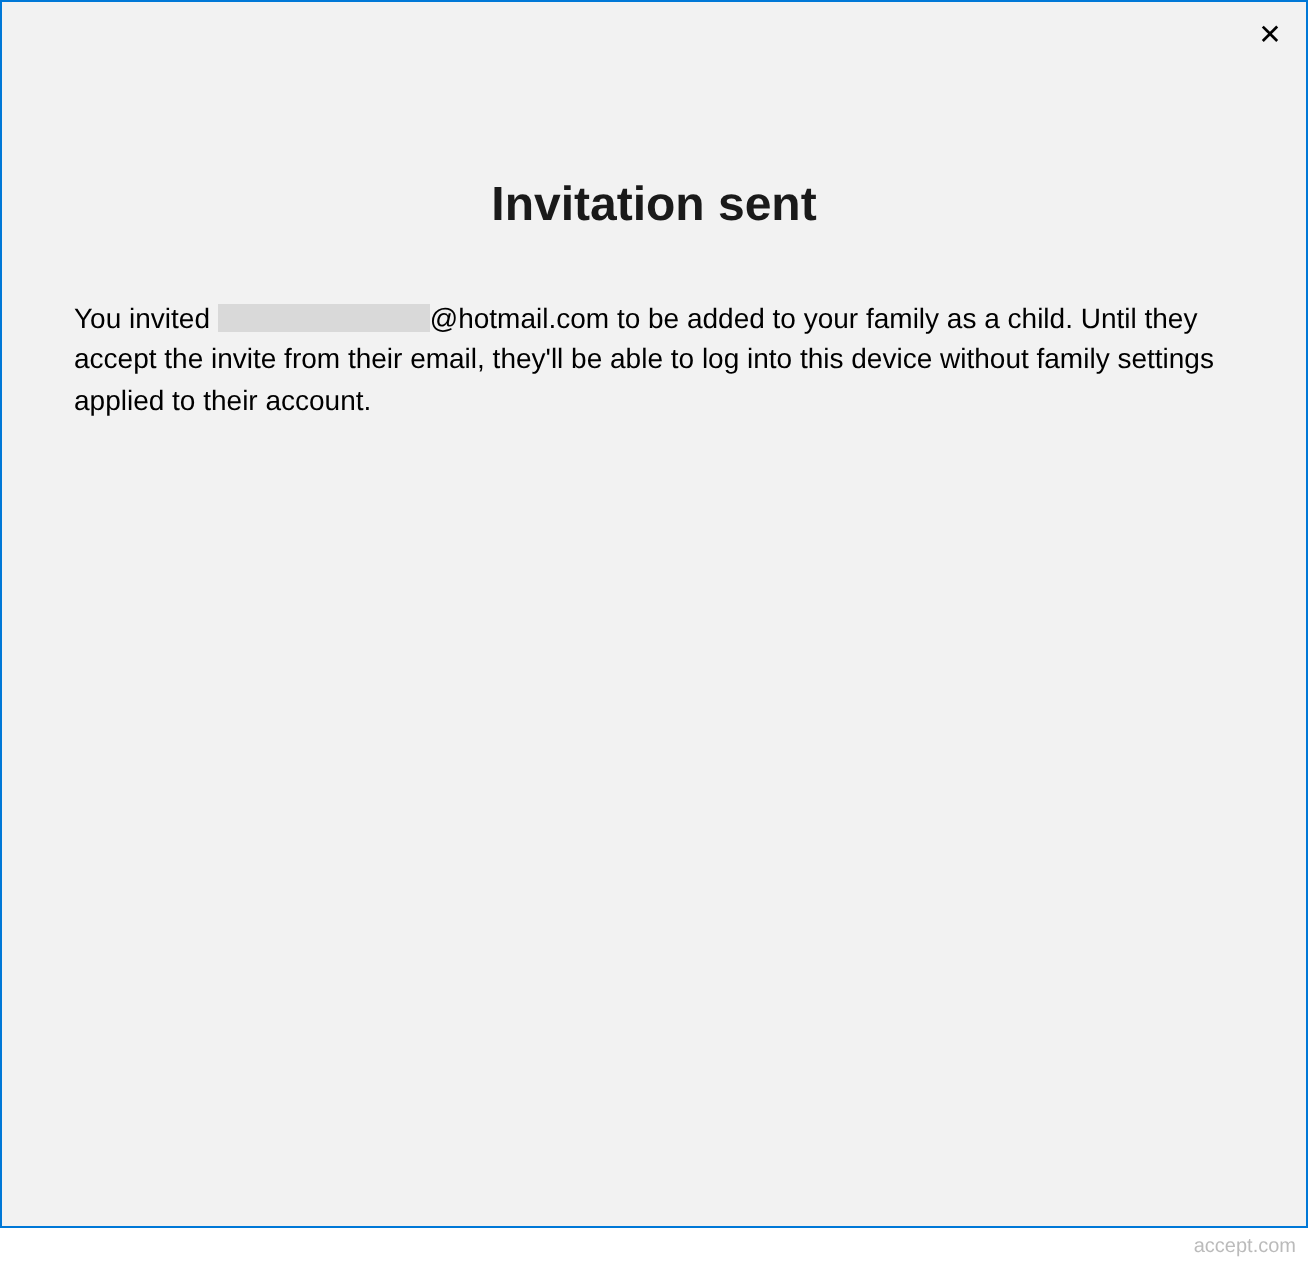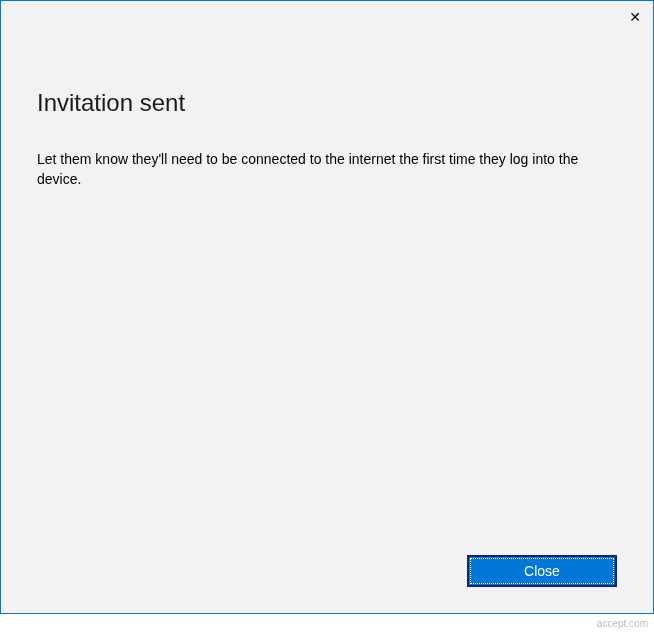--- a/index.html
+++ b/index.html
@@ -36,23 +36,24 @@
       text-align: center;
       line-height: 20px;
       color: #000;
       cursor: pointer;
     }
     .content {
       padding: 58px 36px 0 36px;
     }
     .heading {
       font-size: 24px;
-      font-weight: 400;
+      font-weight: 700;
       color: #1a1a1a;
       margin-bottom: 32px;
+      text-align: center;
     }
     .paragraph {
       font-size: 14px;
       color: #000;
       line-height: 1.45;
       margin-bottom: 20px;
     }
     .redacted {
       display: inline-block;
       width: 106px;
@@ -90,19 +91,18 @@
   </style>
 </head>
 <body>
 
 <div class="dialog">
   <div class="titlebar">
     <div class="close-x">✕</div>
   </div>
   <div class="content">
     <h1 class="heading">Invitation sent</h1>
-    <p class="paragraph">Let them know they'll need to be connected to the internet the first time they log into the device.</p>
-  </div>
-  <div class="button-area">
-    <button class="close-btn">Close</button>
+    <p class="paragraph">
+      <span>You invited </span><span class="redacted"></span><span>@hotmail.com to be added to your family as a child. Until they accept the invite from their email, they'll be able to log into this device without family settings applied to their account.</span>
+    </p>
   </div>
 </div>
 <div class="watermark">accept.com</div>
 
 </body></html>

